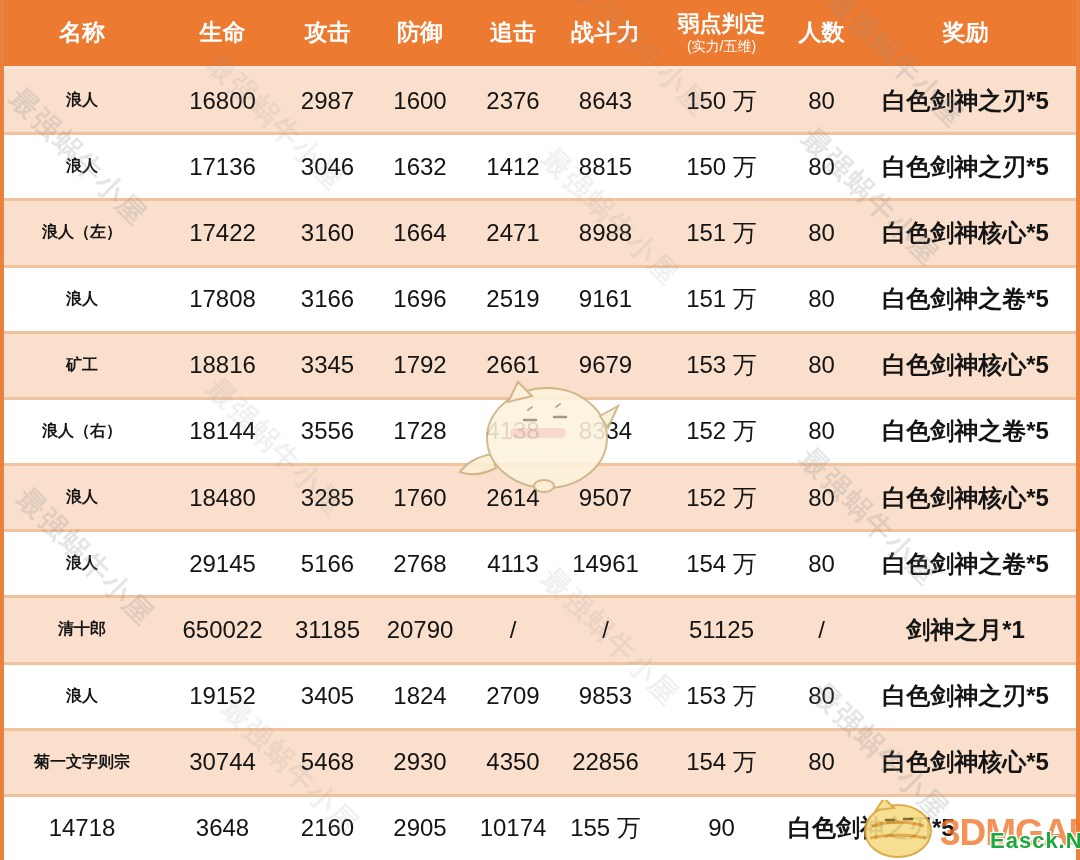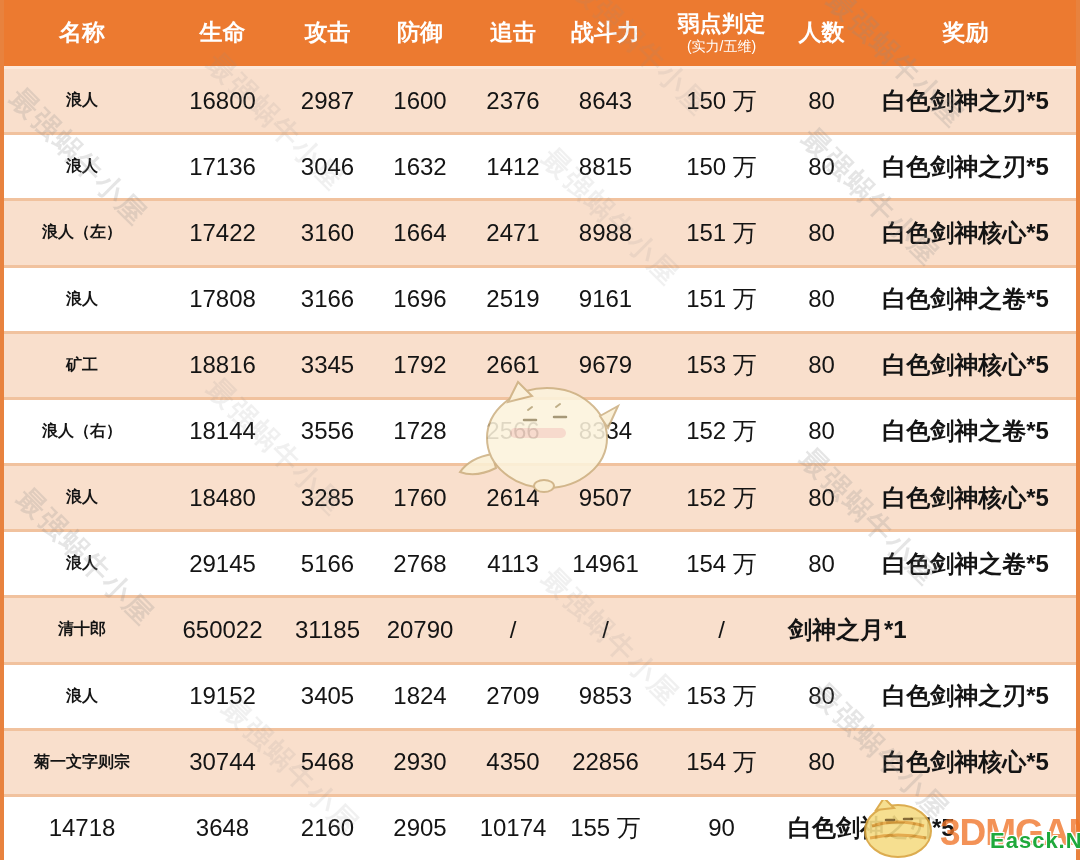--- a/index.html
+++ b/index.html
@@ -172,21 +172,21 @@
           <div class="td col-5">9679</div>
           <div class="td col-6">153 万</div>
           <div class="td col-7">80</div>
           <div class="td col-8">白色剑神核心*5</div>
         </div>
         <div class="tr trow">
           <div class="td col-0">浪人（右）</div>
           <div class="td col-1">18144</div>
           <div class="td col-2">3556</div>
           <div class="td col-3">1728</div>
-          <div class="td col-4">2566</div>
+          <div class="td col-4">4138</div>
           <div class="td col-5">8334</div>
           <div class="td col-6">152 万</div>
           <div class="td col-7">80</div>
           <div class="td col-8">白色剑神之卷*5</div>
         </div>
         <div class="tr trow alt">
           <div class="td col-0">浪人</div>
           <div class="td col-1">18480</div>
           <div class="td col-2">3285</div>
           <div class="td col-3">1760</div>
@@ -207,20 +207,21 @@
           <div class="td col-7">80</div>
           <div class="td col-8">白色剑神之卷*5</div>
         </div>
         <div class="tr trow alt">
           <div class="td col-0">清十郎</div>
           <div class="td col-1">650022</div>
           <div class="td col-2">31185</div>
           <div class="td col-3">20790</div>
           <div class="td col-4">/</div>
           <div class="td col-5">/</div>
+          <div class="td col-6">51125</div>
           <div class="td col-7">/</div>
           <div class="td col-8">剑神之月*1</div>
         </div>
         <div class="tr trow">
           <div class="td col-0">浪人</div>
           <div class="td col-1">19152</div>
           <div class="td col-2">3405</div>
           <div class="td col-3">1824</div>
           <div class="td col-4">2709</div>
           <div class="td col-5">9853</div>

